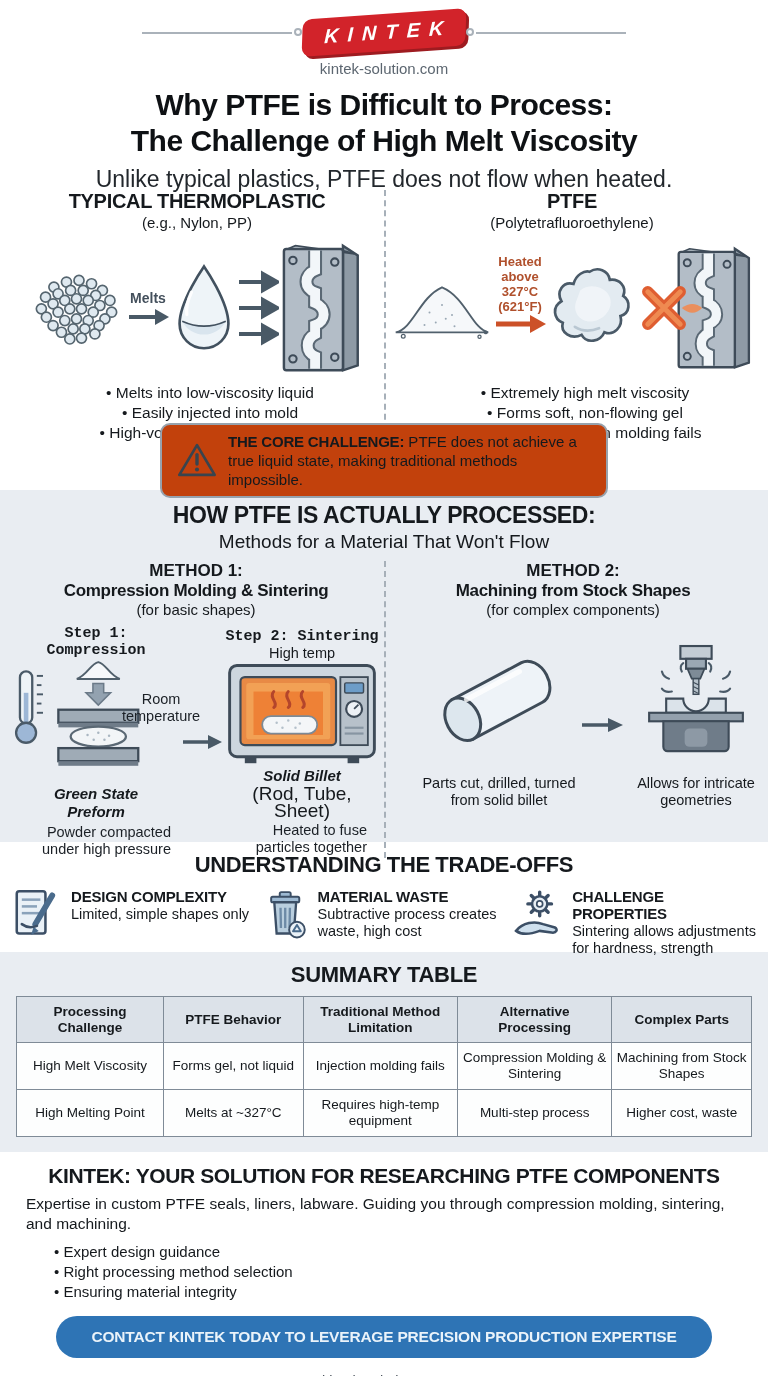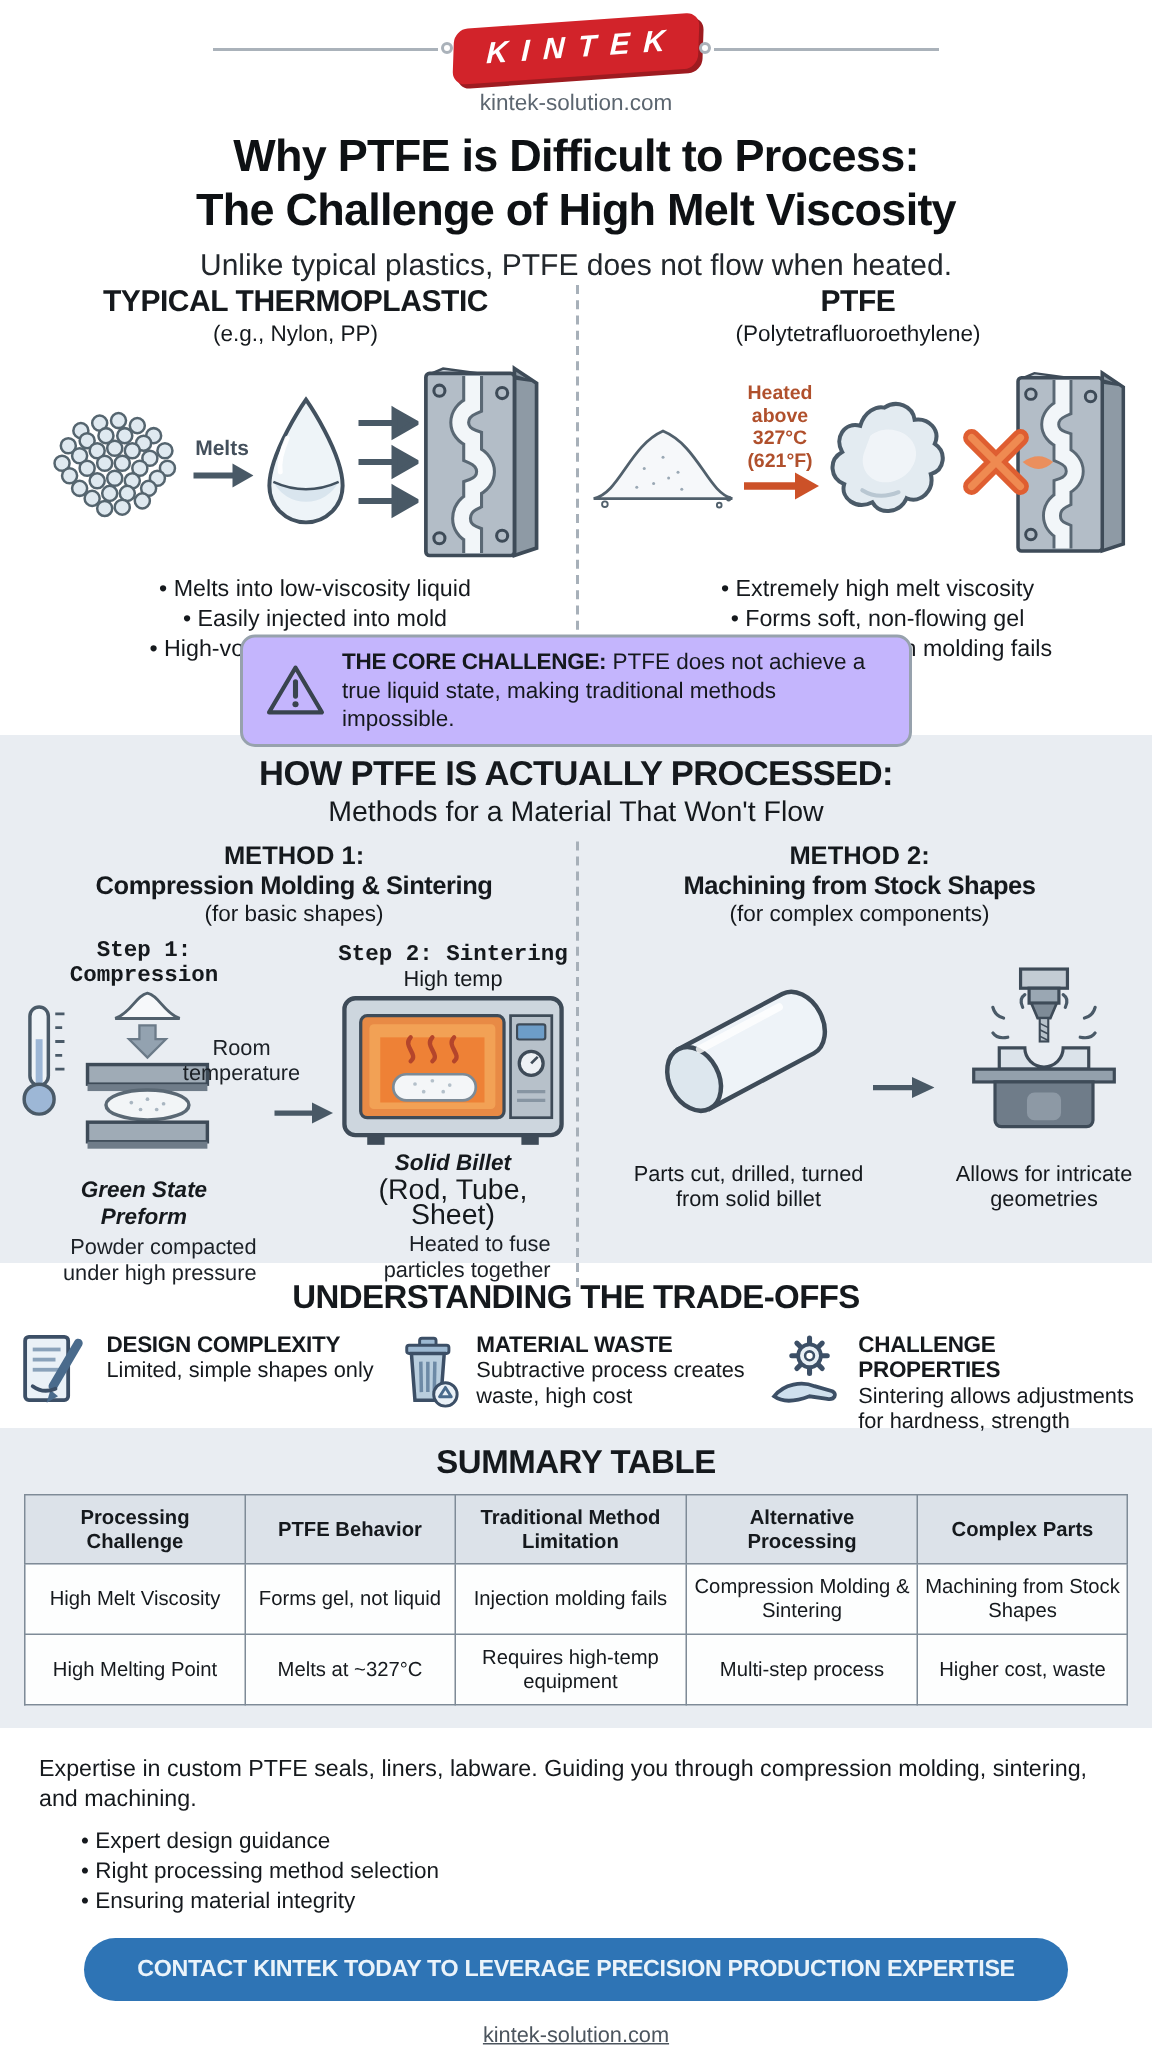--- a/index.html
+++ b/index.html
@@ -18,41 +18,41 @@
   .deco-line .dot { position:absolute; top:-4px; width:8px; height:8px; border:2px solid #aab2ba; border-radius:50%; background:#fff; }
   .deco-line.left .dot { right:-10px; }
   .deco-line.right .dot { left:-10px; }
   .logo-badge {
     background:#d2232a; color:#ffffff; font-weight:bold; font-style:italic;
     letter-spacing:9px; font-size:20px; padding:7px 14px 7px 22px; border-radius:9px;
     transform:rotate(-4deg) skewX(-6deg); box-shadow:3px 3px 0 #9e1b20;
   }
   .domain-text { font-size:15px; color:#5c6票670; color:#5c6670; margin-top:9px; }
   .main-title { font-size:30px; line-height:36px; font-weight:bold; letter-spacing:-0.5px; margin-top:10px; color:#0e1114; }
-  .subtitle { font-size:20px; margin-top:7px; color:#22272c; }
+  .subtitle { font-size:23px; margin-top:7px; color:#22272c; }
 
   
   .sec-compare { display:flex; height:244px; padding:4px 10px 0 10px; }
   .cmp-col { width:50%; padding:0 6px; }
   .cmp-col.right { border-left:2px dashed #a7b0b9; }
   .cmp-h { font-size:20px; font-weight:bold; letter-spacing:-0.3px; }
   .cmp-sub { font-size:15px; margin-top:1px; }
   .illo-row { display:flex; align-items:center; justify-content:center; margin-top:6px; height:142px; }
   .melts-wrap { display:flex; flex-direction:column; align-items:center; margin:0 2px; }
   .melts-label { font-size:14px; font-weight:bold; color:#44505c; margin-bottom:2px; }
   .heat-wrap { display:flex; flex-direction:column; align-items:center; margin:0 1px; position:relative; top:-14px; }
   .heat-label { font-size:13px; line-height:15px; font-weight:bold; color:#b0502c; text-align:center; }
   .bullets { list-style:none; margin:4px 0 0 26px; }
   .bullets li { font-size:15.5px; line-height:20px; color:#15191d; }
   .bullets li:before { content:"• "; }
 
   
   .sec-challenge { height:60px; display:flex; justify-content:center; align-items:center; }
   .challenge-box {
-    width:448px; border:2px solid #97a2ad; border-radius:10px; background:#c4b5fd;
+    width:448px; border:2px solid #97a2ad; border-radius:10px; background:#c2410c;
     display:flex; align-items:center; gap:10px; padding:7px 14px;
   }
   .challenge-text { font-size:15px; line-height:19px; }
   .challenge-text b { letter-spacing:-0.2px; }
 
   
   .sec-process { background:#e9edf2; height:352px; padding-top:12px; }
   .proc-h { font-size:23px; font-weight:bold; letter-spacing:-0.4px; }
   .proc-sub { font-size:19px; margin-top:2px; }
   .methods { display:flex; margin-top:8px; padding:0 8px; }
@@ -559,20 +559,21 @@
           <td>Melts at ~327°C</td>
           <td>Requires high-temp equipment</td>
           <td>Multi-step process</td>
           <td>Higher cost, waste</td>
         </tr>
       </tbody>
     </table>
   </div>
 
   <div class="sec-solution">
+    <div class="sol-h">KINTEK: YOUR SOLUTION FOR RESEARCHING PTFE COMPONENTS</div>
     <div class="sol-text">Expertise in custom PTFE seals, liners, labware. Guiding you through compression molding, sintering, and machining.</div>
     <ul class="sol-bullets">
       <li>Expert design guidance</li>
       <li>Right processing method selection</li>
       <li>Ensuring material integrity</li>
     </ul>
     <button class="cta-button">CONTACT KINTEK TODAY TO LEVERAGE PRECISION PRODUCTION EXPERTISE</button>
     <div class="footer-link-wrap">
       <a class="footer-link">kintek-solution.com</a>
     </div>

